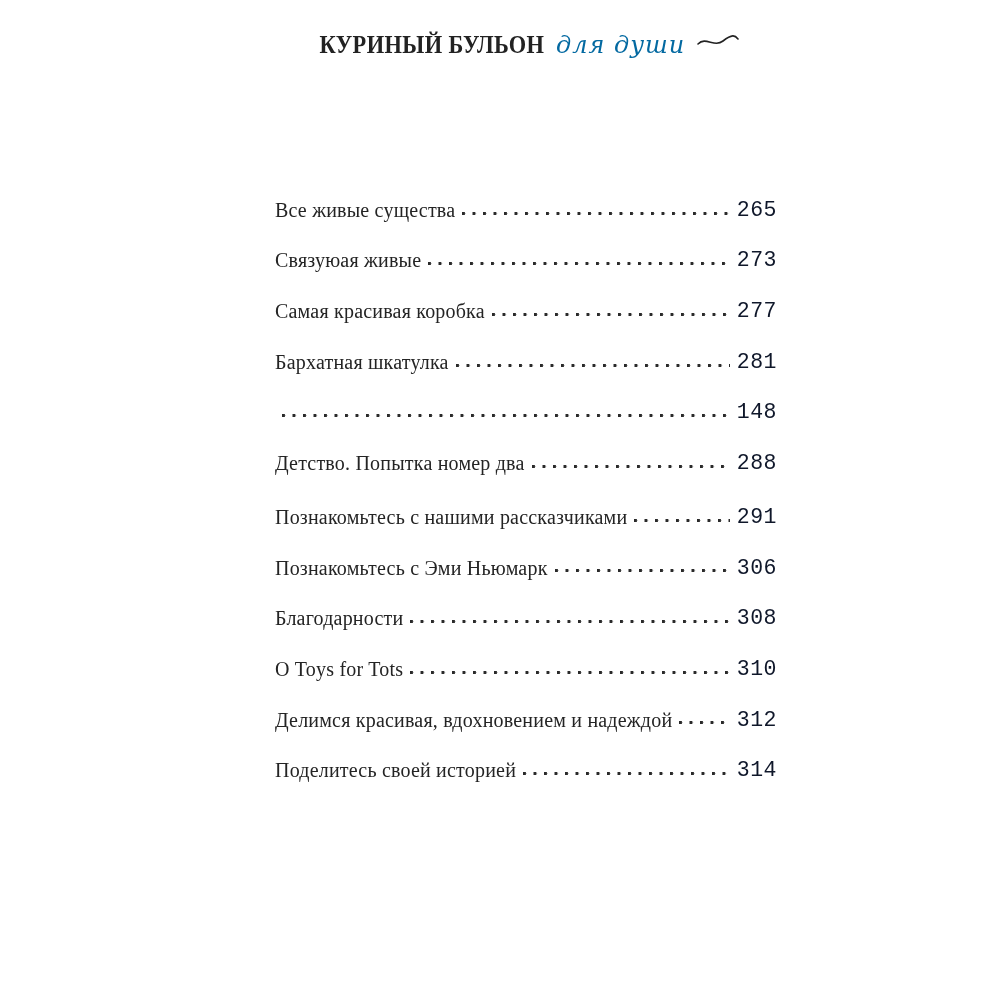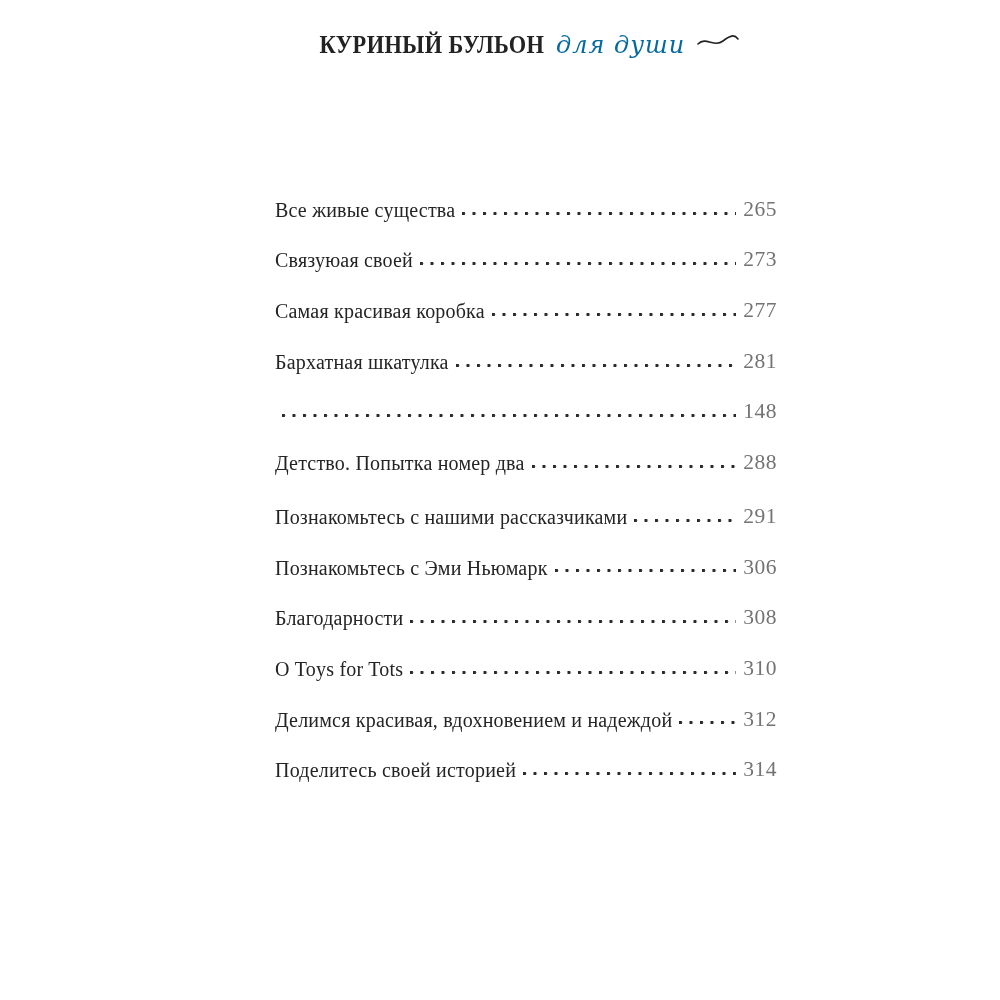--- a/index.html
+++ b/index.html
@@ -110,21 +110,22 @@
     margin: 0 7px 0 6px;
     background-image: radial-gradient(circle at 1.5px 1.5px, #2a2a2a 1.45px, rgba(0,0,0,0) 2px);
     background-size: 10.5px 3px;
     background-repeat: repeat-x;
     background-position: 1px 16.5px;
   }
   .toc-page {
     flex: 0 0 auto;
     font-size: 21.5px;
     letter-spacing: 0.5px;
-    color: #737373;
+    color: #0f172a;
+    font-family: Liberation Mono, monospace;
   }
 </style>
 </head>
 <body>
 
 <div class="page">
 
   <header class="brand">
     <span class="brand-main">КУРИНЫЙ БУЛЬОН</span>
     <span class="brand-script">для души</span>
@@ -135,21 +136,21 @@
 
 
   <main class="toc" id="toc">
       <div class="toc-section">
         <div class="toc-row">
           <span class="toc-title">Все живые существа</span>
           <span class="toc-leader"></span>
           <span class="toc-page">265</span>
         </div>
         <div class="toc-row">
-          <span class="toc-title">Связуюая своей</span>
+          <span class="toc-title">Связуюая живые</span>
           <span class="toc-leader"></span>
           <span class="toc-page">273</span>
         </div>
         <div class="toc-row">
           <span class="toc-title">Самая красивая коробка</span>
           <span class="toc-leader"></span>
           <span class="toc-page">277</span>
         </div>
         <div class="toc-row">
           <span class="toc-title">Бархатная шкатулка</span>

